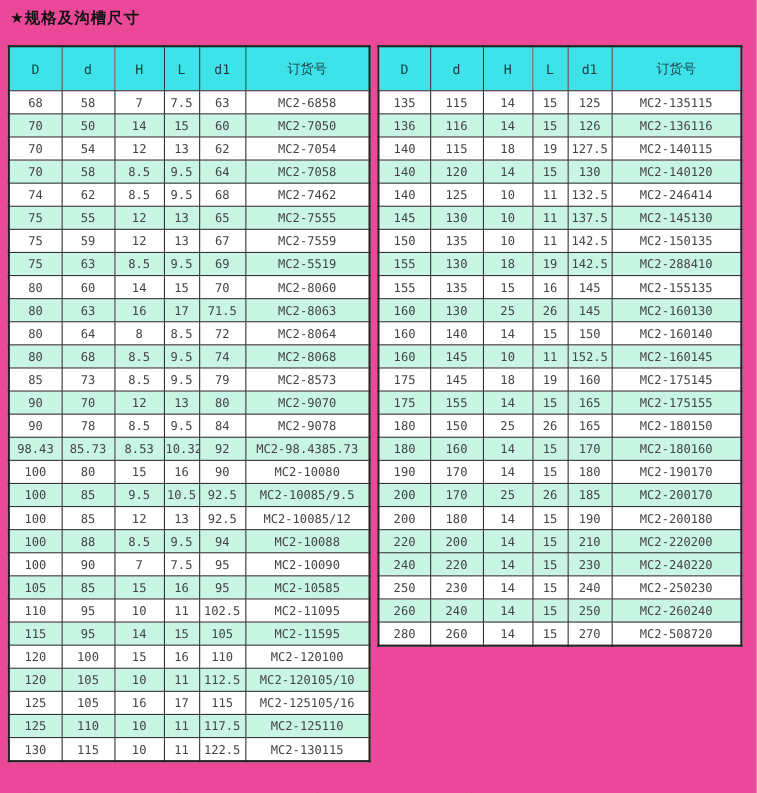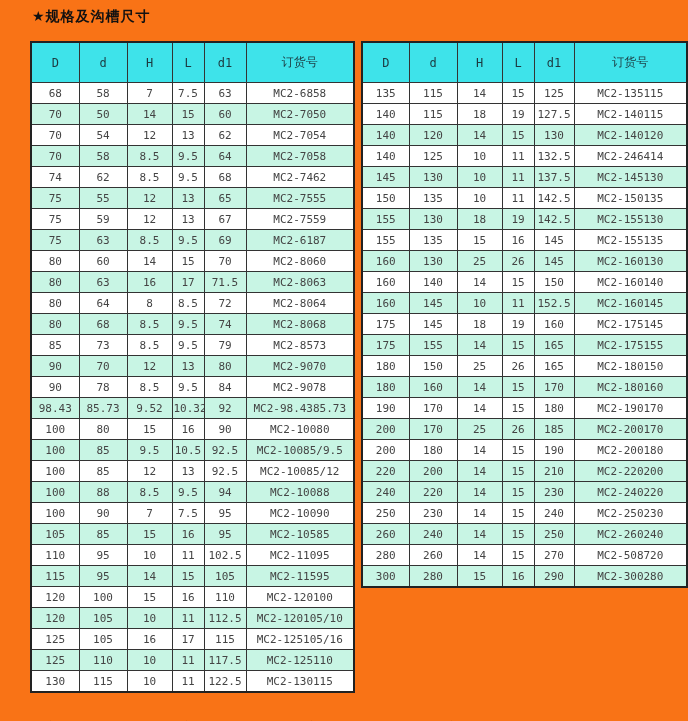--- a/index.html
+++ b/index.html
@@ -9,22 +9,22 @@
     width: 688px;
     height: 721px;
     overflow: hidden;
     font-family: "DejaVu Sans", sans-serif;
     -webkit-font-smoothing: none;
   }
   .page {
     box-sizing: border-box;
     width: 688px;
     height: 721px;
-    padding: 8px 0 0 30px;
-    background: #f97316;
+    padding: 8px 0 0 7px;
+    background: #ec4899;
   }
   .page-title {
     font-size: 14px;
     font-weight: bold;
     color: #111111;
     margin: 0 0 15px 2px;
     letter-spacing: 1px;
   }
   .tables-wrap {
     display: flex;
@@ -160,21 +160,21 @@
             <td>13</td>
             <td>67</td>
             <td>MC2-7559</td>
           </tr>
           <tr class="alt">
             <td>75</td>
             <td>63</td>
             <td>8.5</td>
             <td>9.5</td>
             <td>69</td>
-            <td>MC2-6187</td>
+            <td>MC2-5519</td>
           </tr>
           <tr>
             <td>80</td>
             <td>60</td>
             <td>14</td>
             <td>15</td>
             <td>70</td>
             <td>MC2-8060</td>
           </tr>
           <tr class="alt">
@@ -221,21 +221,21 @@
             <td>90</td>
             <td>78</td>
             <td>8.5</td>
             <td>9.5</td>
             <td>84</td>
             <td>MC2-9078</td>
           </tr>
           <tr class="alt">
             <td>98.43</td>
             <td>85.73</td>
-            <td>9.52</td>
+            <td>8.53</td>
             <td>10.32</td>
             <td>92</td>
             <td class="small">MC2-98.4385.73</td>
           </tr>
           <tr>
             <td>100</td>
             <td>80</td>
             <td>15</td>
             <td>16</td>
             <td>90</td>
@@ -361,20 +361,28 @@
       </thead>
       <tbody>
           <tr>
             <td>135</td>
             <td>115</td>
             <td>14</td>
             <td>15</td>
             <td>125</td>
             <td>MC2-135115</td>
           </tr>
+          <tr class="alt">
+            <td>136</td>
+            <td>116</td>
+            <td>14</td>
+            <td>15</td>
+            <td>126</td>
+            <td>MC2-136116</td>
+          </tr>
           <tr>
             <td>140</td>
             <td>115</td>
             <td>18</td>
             <td>19</td>
             <td>127.5</td>
             <td>MC2-140115</td>
           </tr>
           <tr class="alt">
             <td>140</td>
@@ -407,21 +415,21 @@
             <td>11</td>
             <td>142.5</td>
             <td>MC2-150135</td>
           </tr>
           <tr class="alt">
             <td>155</td>
             <td>130</td>
             <td>18</td>
             <td>19</td>
             <td>142.5</td>
-            <td>MC2-155130</td>
+            <td>MC2-288410</td>
           </tr>
           <tr>
             <td>155</td>
             <td>135</td>
             <td>15</td>
             <td>16</td>
             <td>145</td>
             <td>MC2-155135</td>
           </tr>
           <tr class="alt">
@@ -537,28 +545,20 @@
             <td>MC2-260240</td>
           </tr>
           <tr>
             <td>280</td>
             <td>260</td>
             <td>14</td>
             <td>15</td>
             <td>270</td>
             <td>MC2-508720</td>
           </tr>
-          <tr class="alt">
-            <td>300</td>
-            <td>280</td>
-            <td>15</td>
-            <td>16</td>
-            <td>290</td>
-            <td>MC2-300280</td>
-          </tr>
         </tbody>
     </table>
 
   </div>
 
   <div class="footer-note">注：如需规格不在本目录之列，请直接与太仓明宇（0512-53116888转市场部）联系。</div>
 
 </div>
 
 </body></html>

